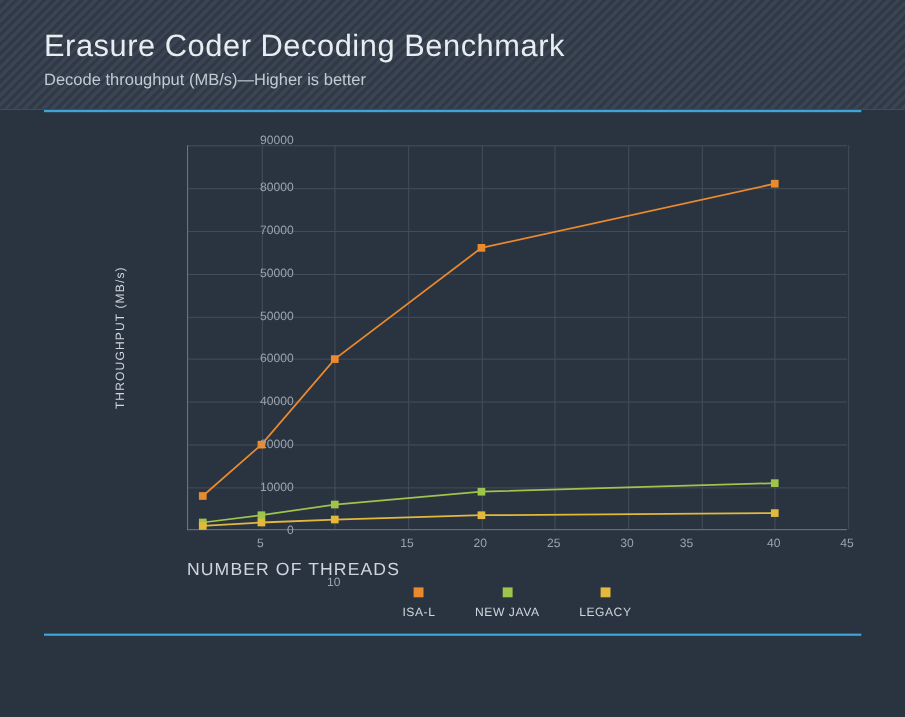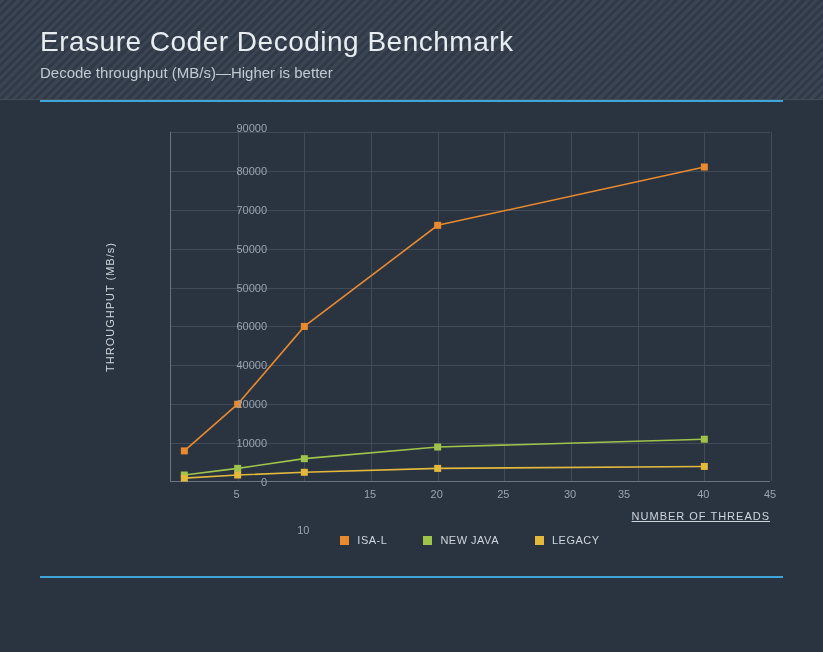--- a/index.html
+++ b/index.html
@@ -93,42 +93,42 @@
     font-size: 11px;
     letter-spacing: 1px;
     color: #cfd6dd;
     white-space: nowrap;
   }
   .xlabel {
     position: absolute;
     top: 388px;
     left: 110px;
     width: 600px;
-    text-align: right;
-    font-size: 11px;
+    text-align: left;
+    font-size: 16px;
     letter-spacing: 1px;
     color: #cfd6dd;
-    text-decoration: underline;
   }
   .legend {
     position: absolute;
     top: 412px;
     left: 110px;
     width: 600px;
     display: flex;
     justify-content: center;
     gap: 36px;
     font-size: 11px;
     letter-spacing: 0.5px;
   }
   .legend-item {
     display: flex;
     align-items: center;
     gap: 8px;
     color: #cfd6dd;
+    flex-direction: column;
   }
   .legend-mark {
     width: 9px;
     height: 9px;
   }
   .bottom-accent {
     height: 2px;
     background: #3fa5d8;
     margin: 14px 40px 0 40px;
   }

